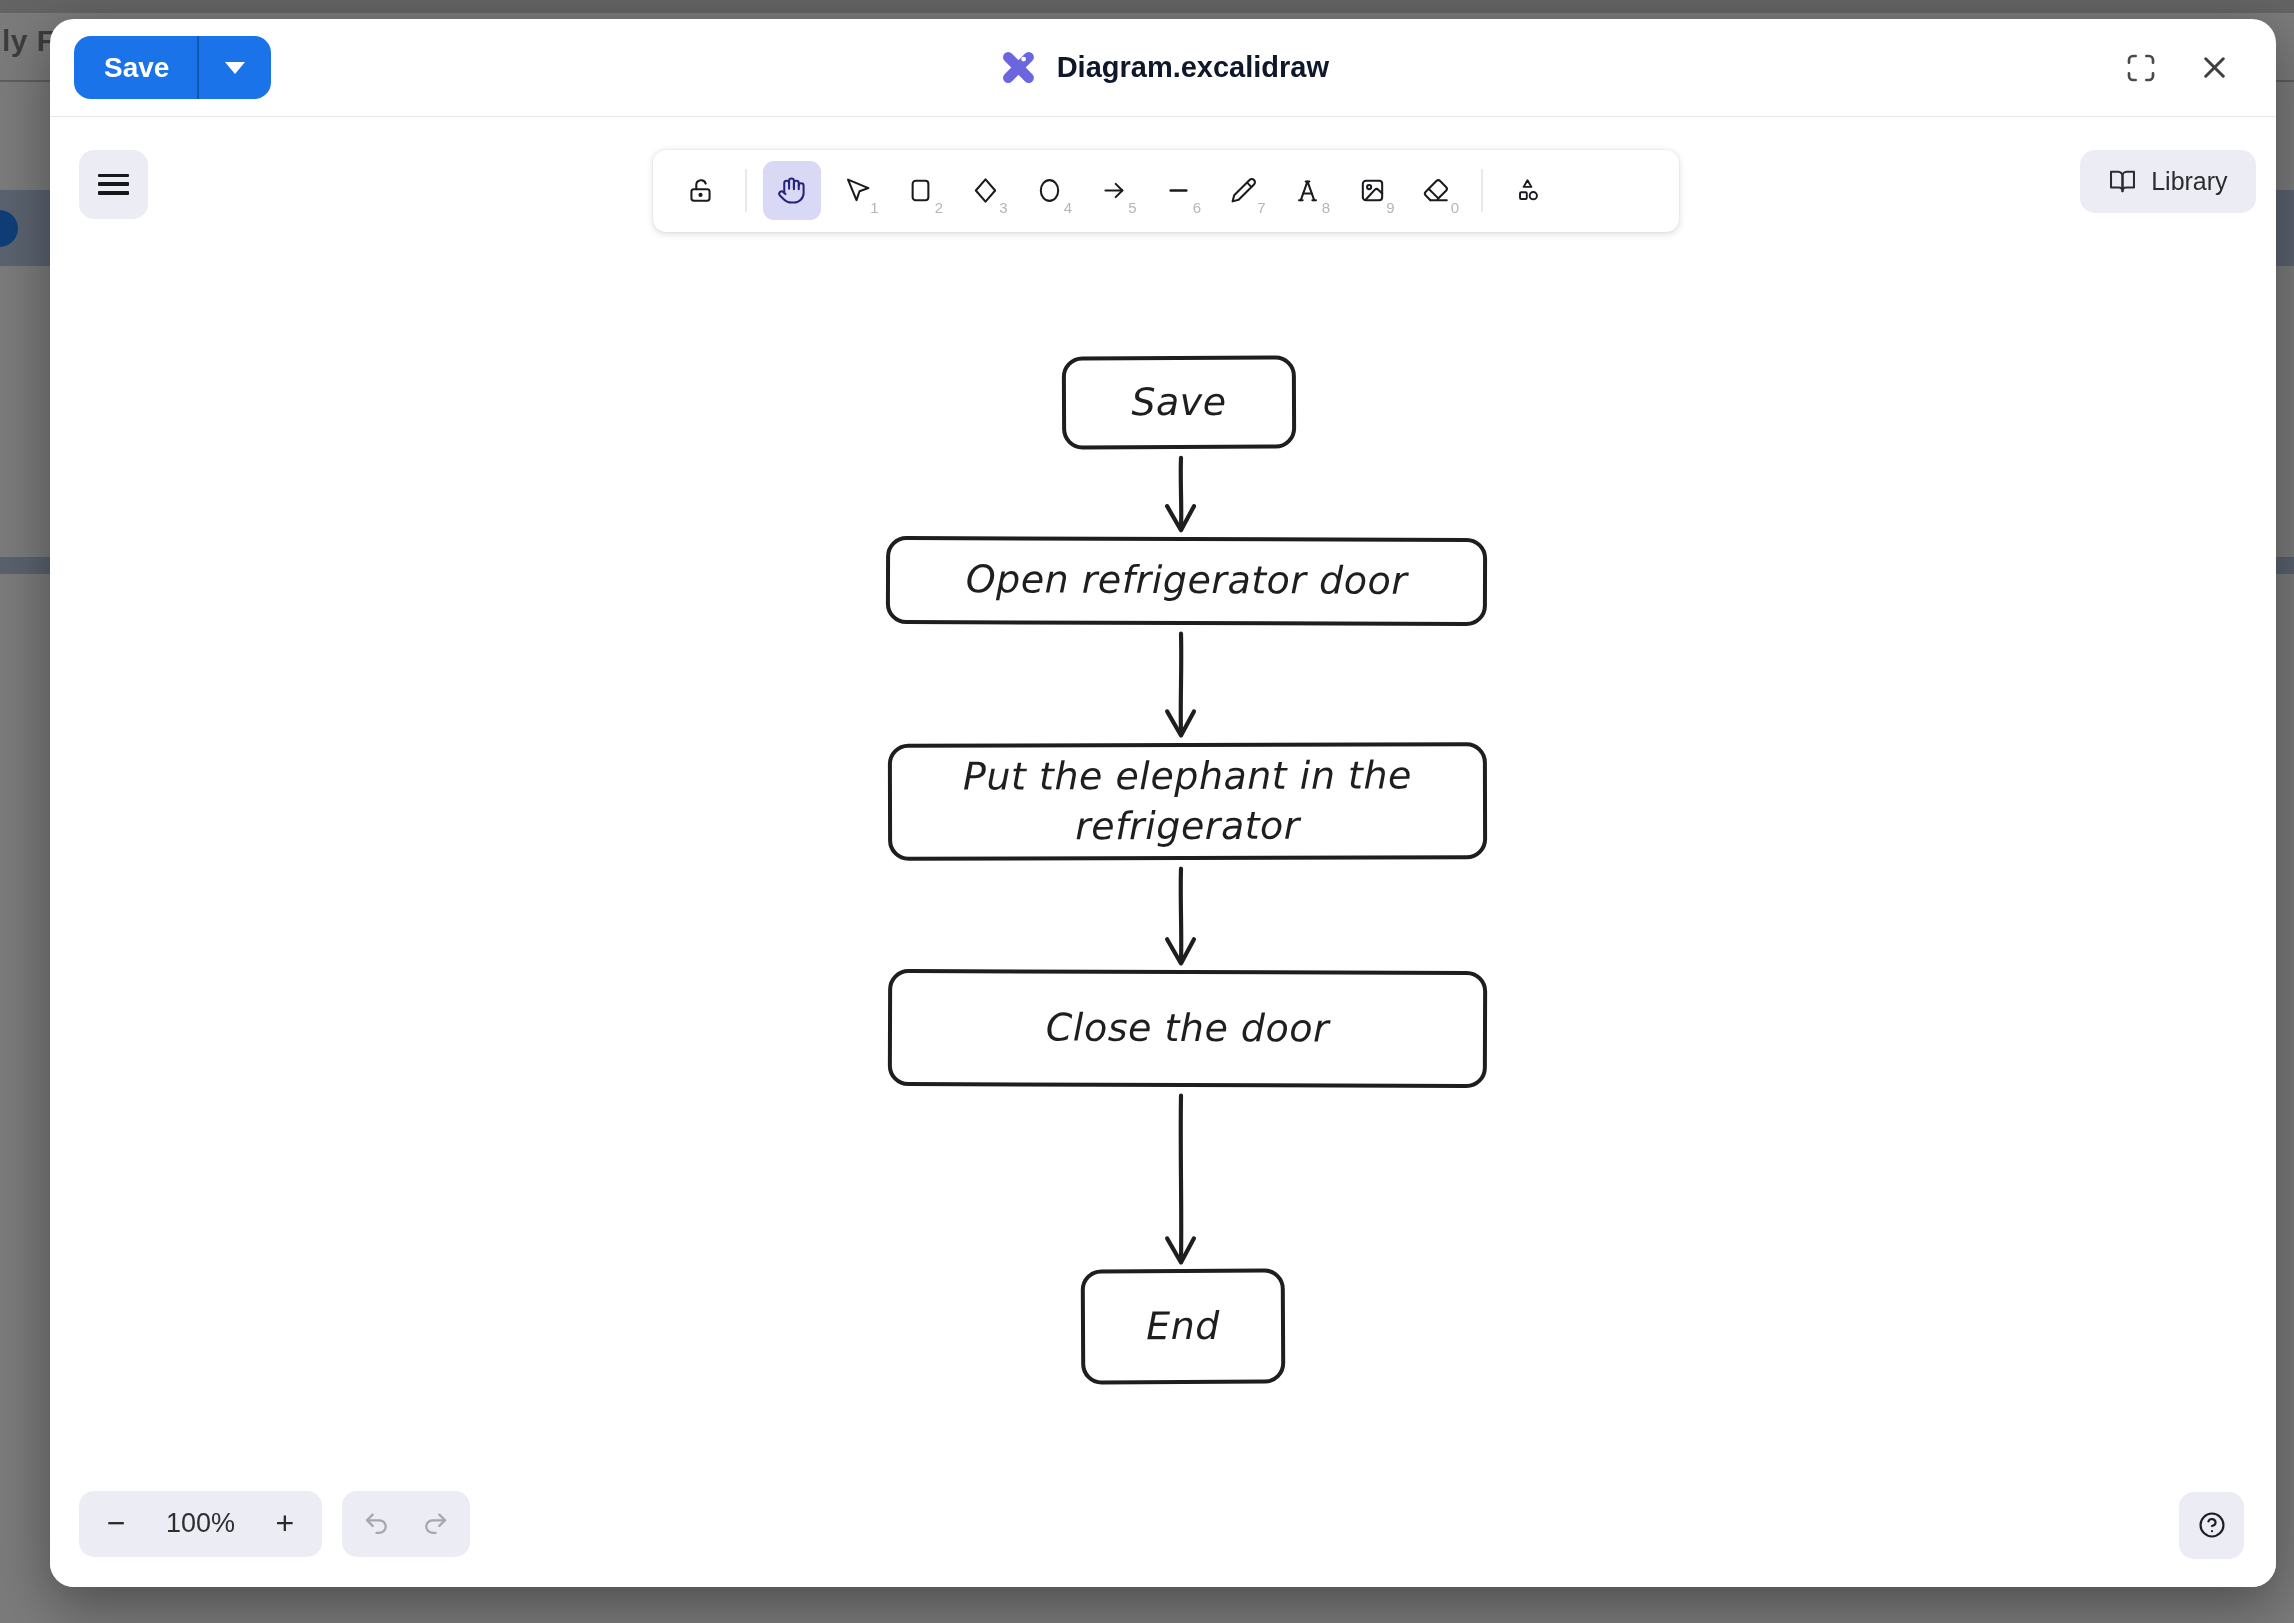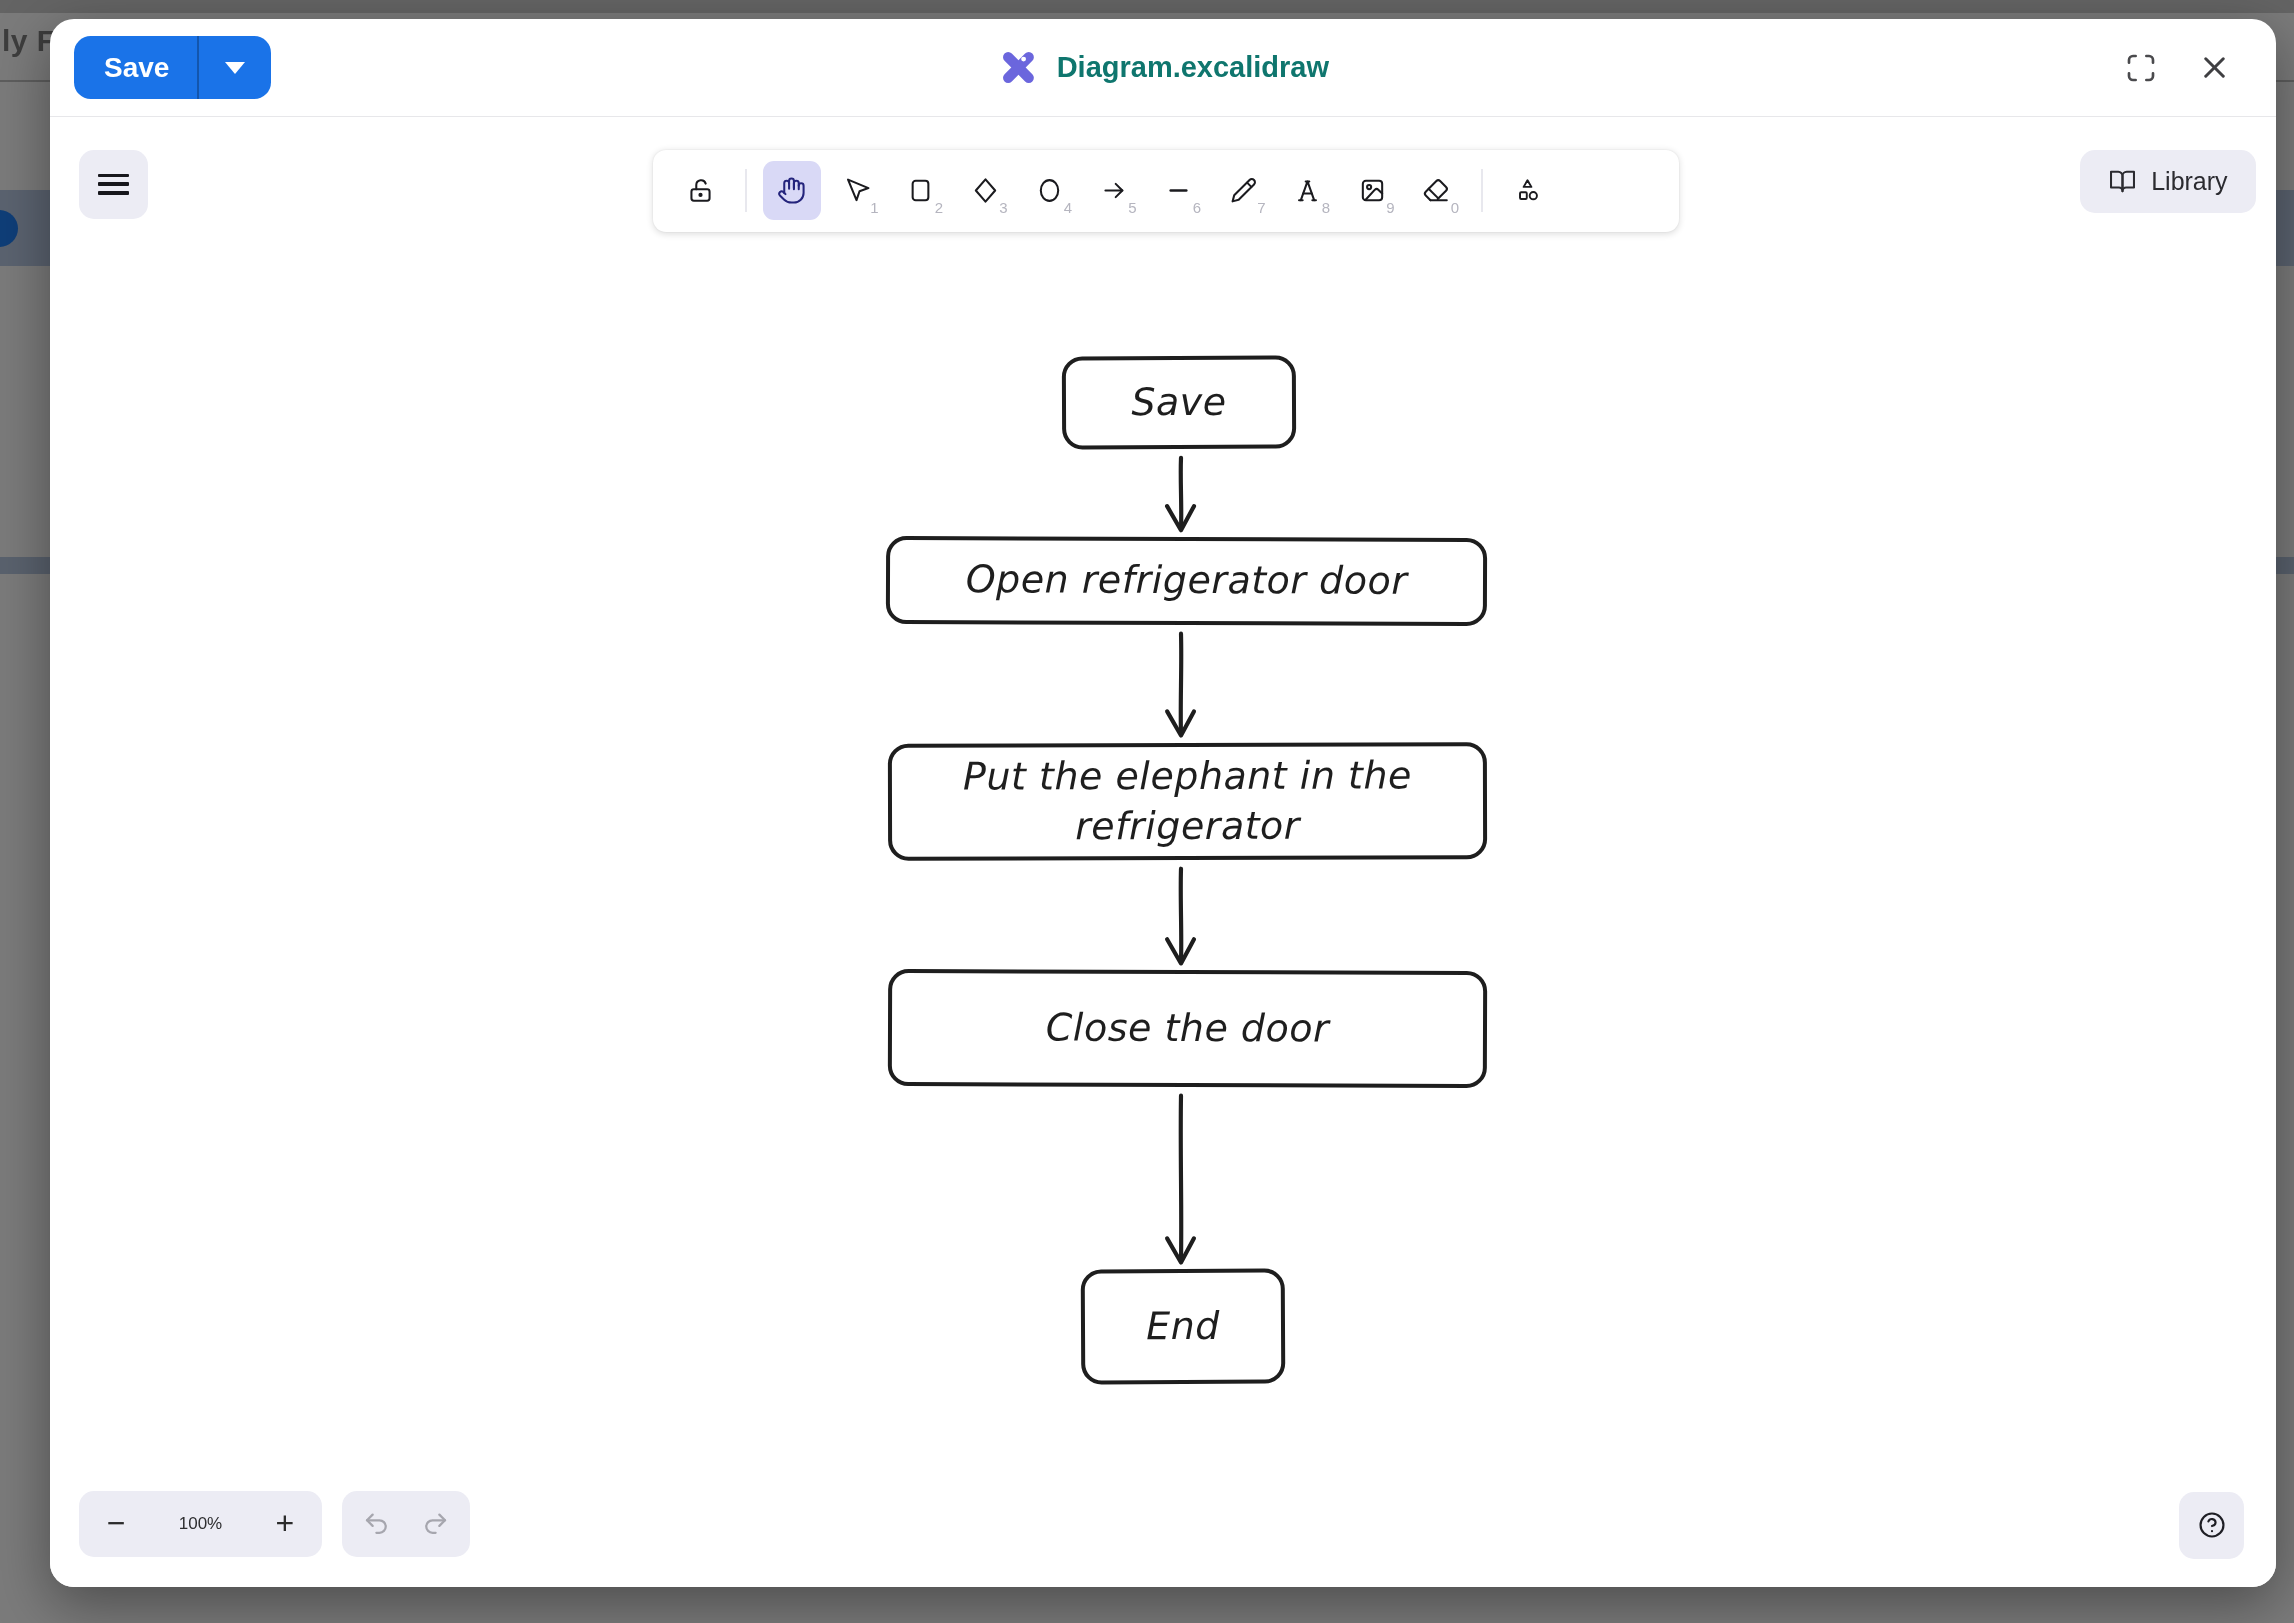--- a/index.html
+++ b/index.html
@@ -26,21 +26,21 @@
   .header { position:absolute; top:0; left:0; right:0; height:98px; border-bottom:0.9px solid #e7e7ea; }
   .save-btn {
     position:absolute; left:24px; top:17.6px; height:63px; display:flex;
     background:#1a73e8; border-radius:16.7px; color:#fff; cursor:pointer;
   }
   .save-main { display:flex; align-items:center; padding:0 28px 0 30px; font-size:28px; font-weight:700; }
   .save-divider { width:1.9px; background:rgba(0,0,0,.25); }
   .save-caret-seg { width:72px; display:flex; align-items:center; justify-content:center; }
   .caret-down { width:0; height:0; border-left:10.2px solid transparent; border-right:10.2px solid transparent; border-top:12px solid #ffffff; }
   .title-wrap { position:absolute; left:50%; transform:translateX(-50%); top:0; height:98px; display:flex; align-items:center; gap:16.7px; }
-  .title-text { font-size:29px; font-weight:700; color:#0f766e; }
+  .title-text { font-size:29px; font-weight:700; color:#0f172a; }
   .header-actions { position:absolute; right:41px; top:0; height:98px; display:flex; align-items:center; gap:33px; }
   .icon-btn { width:41px; height:41px; display:grid; place-items:center; background:none; border:none; cursor:pointer; }
 
   
   .canvas { position:absolute; top:99px; left:0; right:0; bottom:0; background:#fff; border-radius:0 0 24px 24px; overflow:hidden; }
   .island { background:#ececf4; border-radius:15px; border:none; }
 
   .hamburger-btn { position:absolute; left:29px; top:32px; width:69px; height:69px; display:grid; place-items:center; cursor:pointer; }
   .hamburger-icon { display:flex; flex-direction:column; gap:5.6px; }
   .hamburger-icon i { display:block; width:31px; height:3.3px; background:#17171c; border-radius:0.9px; }
@@ -73,21 +73,21 @@
   .node span { display:block; max-width:538px; }
   .edge { position:absolute; }
   .edge path, .edge polyline { stroke:#1e1e1e; stroke-width:4.5; fill:none; stroke-linecap:round; stroke-linejoin:round; }
 
   
   .zoom-widget {
     position:absolute; left:29px; bottom:30px; width:243px; height:66px;
     display:flex; align-items:center; justify-content:space-between; padding:0 16.7px;
   }
   .zoom-step { background:none; border:none; font-size:32px; color:#2b2b2b; width:41px; height:56px; cursor:pointer; font-family:"Liberation Sans",sans-serif; }
-  .zoom-level { font-size:17px; color:#2e2e30; cursor:pointer; }
+  .zoom-level { font-size:27px; color:#2e2e30; cursor:pointer; }
   .history-widget {
     position:absolute; left:292px; bottom:30px; width:128px; height:66px;
     display:flex; align-items:center; justify-content:space-evenly;
   }
   .history-btn { background:none; border:none; display:grid; place-items:center; width:45px; height:56px; cursor:pointer; }
   .help-btn { position:absolute; right:32px; bottom:28px; width:65px; height:67px; display:grid; place-items:center; cursor:pointer; }
 </style>
 </head>
 <body>
 

